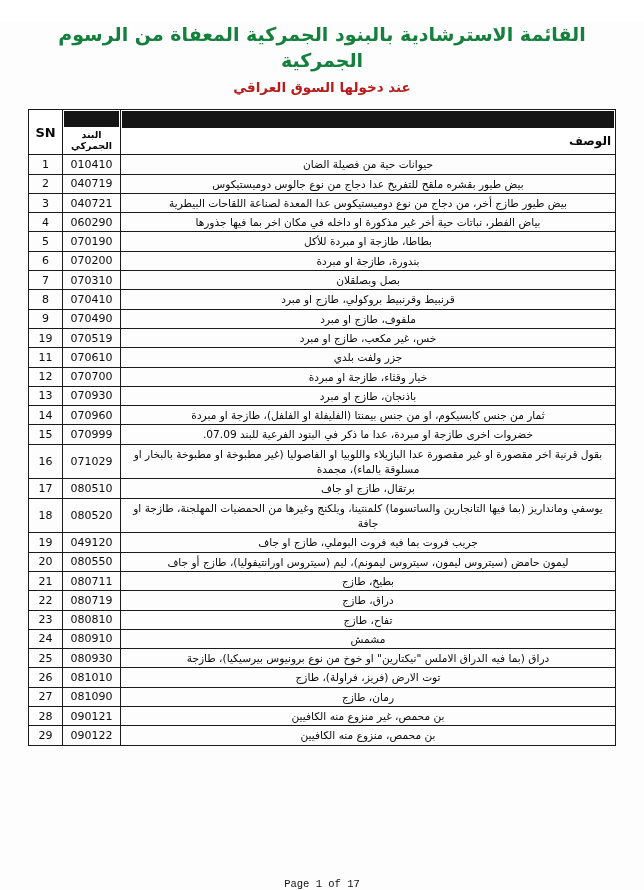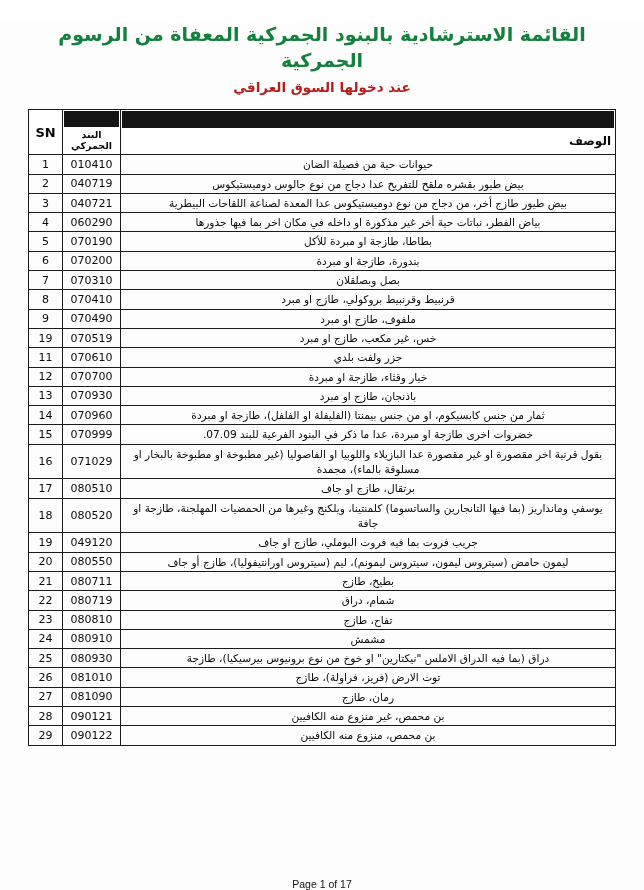--- a/index.html
+++ b/index.html
@@ -124,21 +124,21 @@
     font-size: 11px;
     direction: ltr;
   }
   .footer {
     position: absolute;
     bottom: 22px;
     left: 0;
     right: 0;
     text-align: center;
     font-size: 10.5px;
-    font-family: Liberation Sans, sans-serif;
+    font-family: Liberation Mono, monospace;
     color: #111;
     direction: ltr;
   }
 </style>
 </head>
 <body>
 
 <div class="page">
 
   <div class="doc-title">القائمة الاسترشادية بالبنود الجمركية المعفاة من الرسوم الجمركية</div>
@@ -265,21 +265,21 @@
           <td class="desc">ليمون حامض (سيتروس ليمون، سيتروس ليمونم)، ليم (سيتروس اورانتيفوليا)، طازج أو جاف</td>
           <td class="code">080550</td>
           <td class="sn">20</td>
         </tr>
         <tr>
           <td class="desc">بطيخ، طازج</td>
           <td class="code">080711</td>
           <td class="sn">21</td>
         </tr>
         <tr>
-          <td class="desc">شمام، دراق</td>
+          <td class="desc">دراق، طازج</td>
           <td class="code">080719</td>
           <td class="sn">22</td>
         </tr>
         <tr>
           <td class="desc">تفاح، طازج</td>
           <td class="code">080810</td>
           <td class="sn">23</td>
         </tr>
         <tr>
           <td class="desc">مشمش</td>

